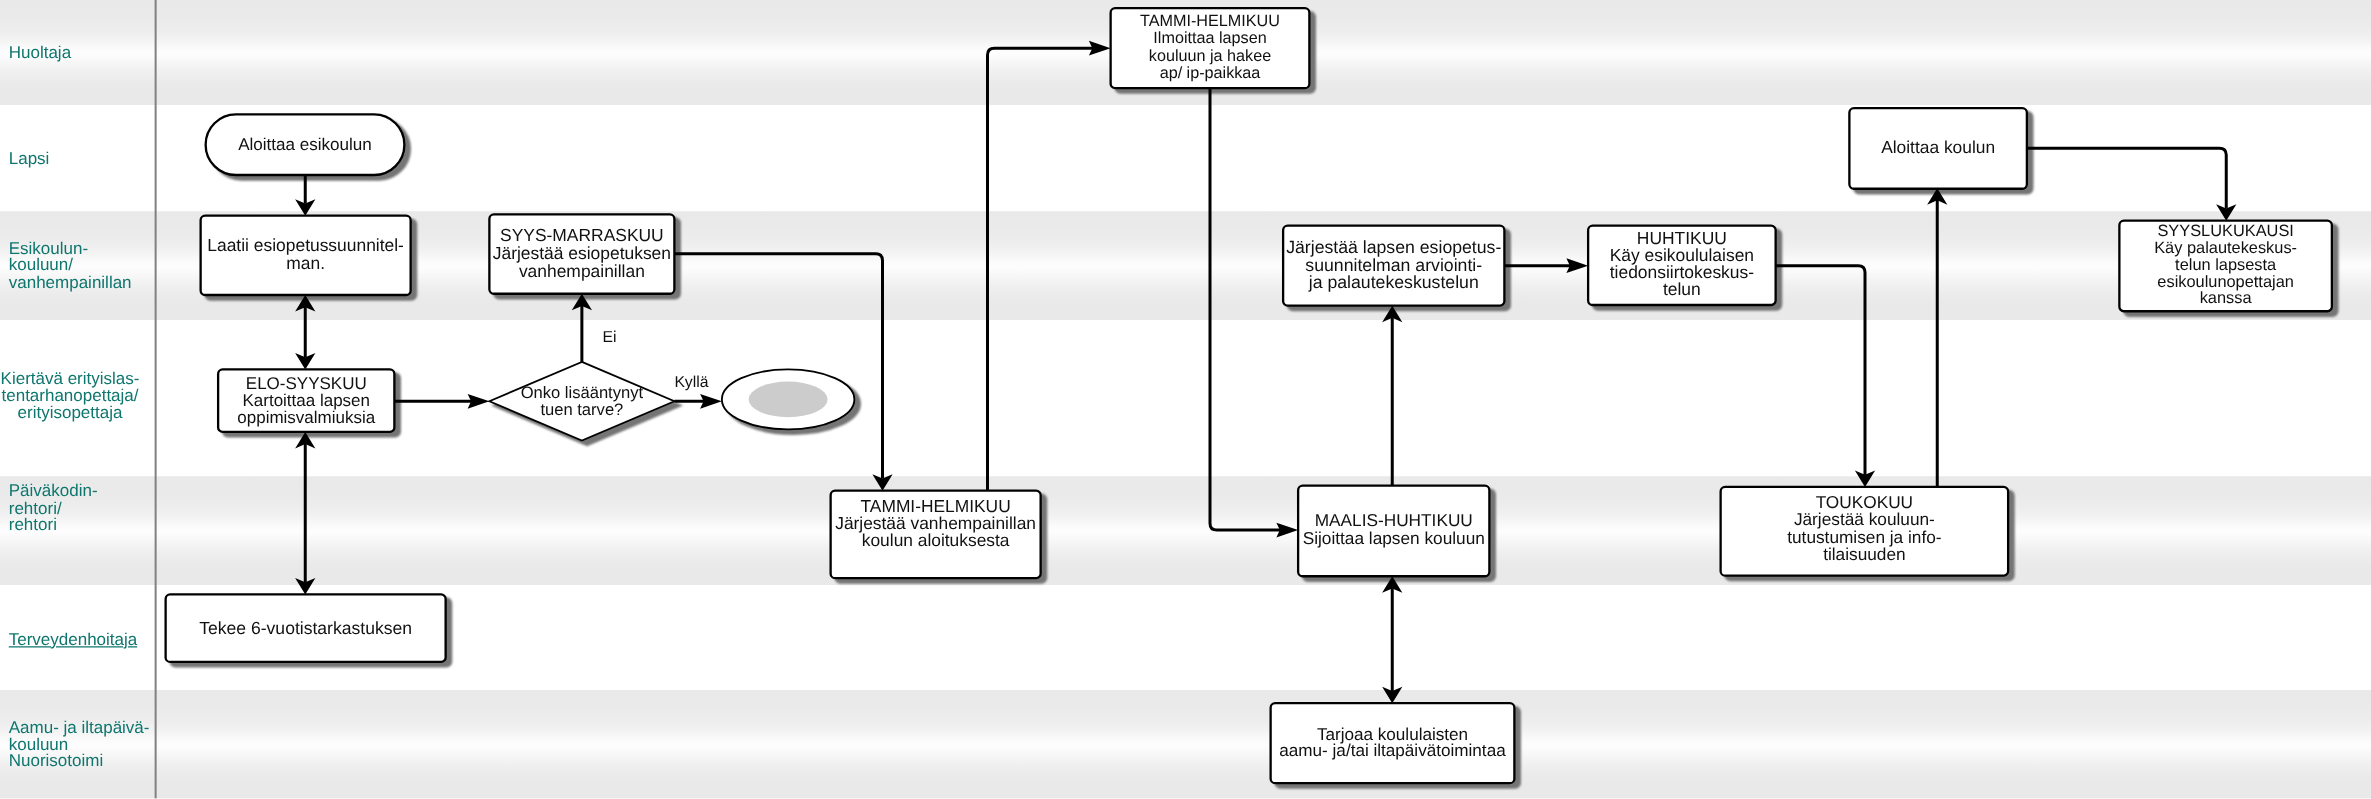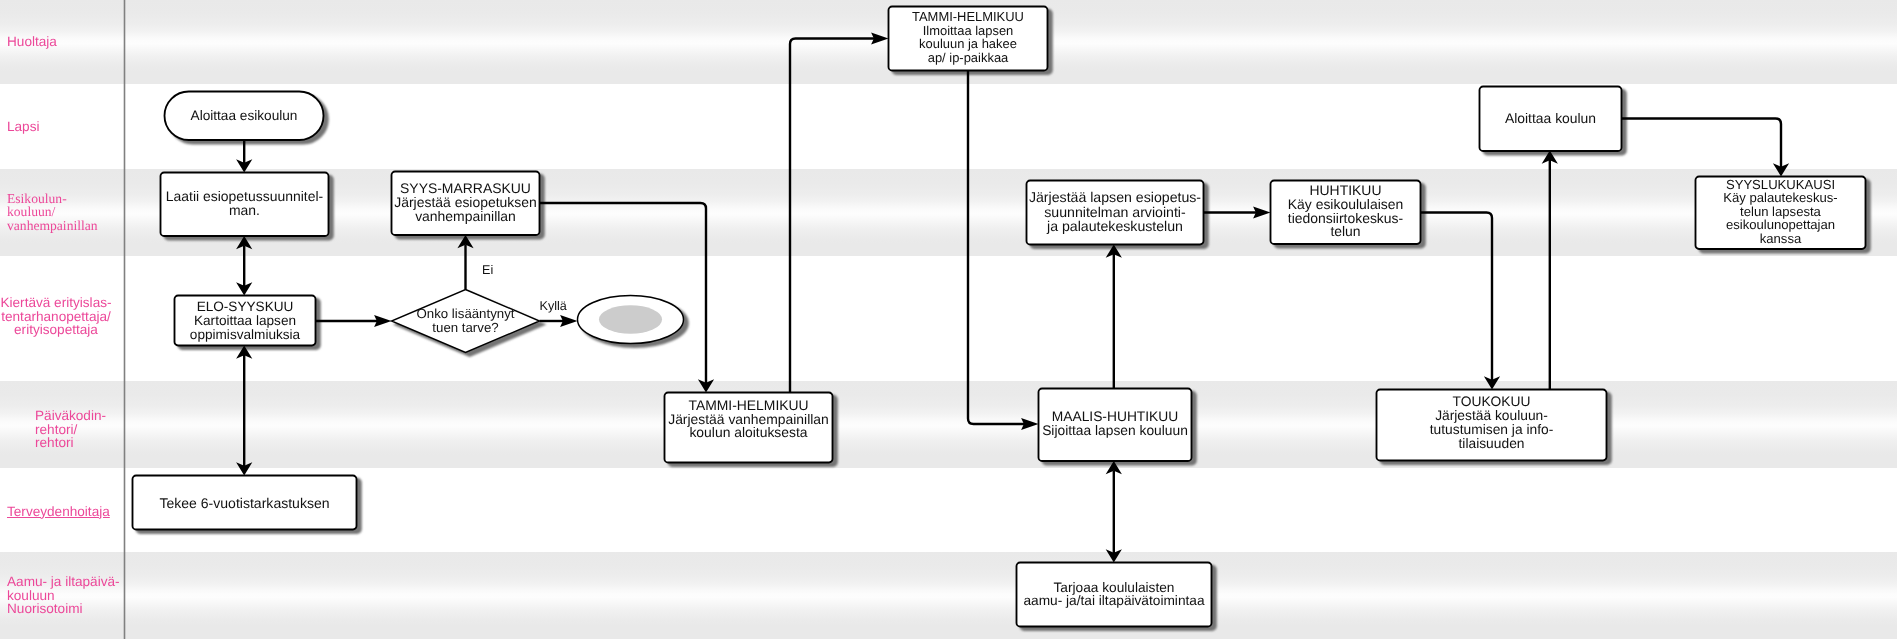--- a/index.html
+++ b/index.html
@@ -5,53 +5,53 @@
 <style>
   html,body{margin:0;padding:0;background:#ffffff;}
   #stage{position:relative;width:1897px;height:639px;overflow:hidden;
          font-family:"Liberation Sans","DejaVu Sans",sans-serif;}
   #lanes{position:absolute;left:0;top:0;width:1897px;height:639px;}
   .lane{position:absolute;left:0;width:1897px;}
   .lane.gray{background:linear-gradient(to bottom,
       #e9e9e9 0%,#eaeaea 16%,#ededed 28%,#f2f2f2 37%,#f9f9f9 44%,#fcfcfc 48%,
       #fdfdfd 52%,#f8f8f8 58%,#f0f0f0 68%,#ebebeb 78%,#e9e9e9 85%,#e9e9e9 100%);}
   .lane.white{background:#ffffff;}
-  .lane-label{position:absolute;left:7px;color:#ec4899;font-size:13.6px;line-height:13.6px;white-space:nowrap;}
+  .lane-label{position:absolute;left:7px;color:#0f766e;font-size:13.6px;line-height:13.6px;white-space:nowrap;}
   #flow{position:absolute;left:0;top:0;}
   .nodetext{fill:#111111;}
   #stage{-webkit-font-smoothing:antialiased;opacity:0.999;}
   #stage *{text-rendering:geometricPrecision;-webkit-font-smoothing:antialiased;}
 </style>
 </head>
 <body>
 
 <div id="stage">
   <div id="lanes">
       <div class="lane gray" style="top: 0px; height: 84px;"></div>
       <div class="lane-label" style="top: 34.7px;">
         <div>Huoltaja</div>
       </div>
       <div class="lane white" style="top: 84px; height: 85px;"></div>
       <div class="lane-label" style="top: 119.9px;">
         <div>Lapsi</div>
       </div>
       <div class="lane gray" style="top: 169px; height: 87px;"></div>
-      <div class="lane-label" style="top: 191.6px; font-family: Liberation Serif, serif;">
+      <div class="lane-label" style="top: 191.6px;">
         <div>Esikoulun-</div>
         <div>kouluun/</div>
         <div>vanhempainillan</div>
       </div>
       <div class="lane white" style="top: 256px; height: 125px;"></div>
       <div class="lane-label" style="top: 296.2px; text-align: center; left: -3px; width: 118px;">
         <div>Kiertävä erityislas-</div>
         <div>tentarhanopettaja/</div>
         <div>erityisopettaja</div>
       </div>
       <div class="lane gray" style="top: 381px; height: 87px;"></div>
-      <div class="lane-label" style="top: 409px; margin-left: 28px;">
+      <div class="lane-label" style="top: 386px;">
         <div>Päiväkodin-</div>
         <div>rehtori/</div>
         <div>rehtori</div>
       </div>
       <div class="lane white" style="top: 468px; height: 84px;"></div>
       <div class="lane-label" style="top: 504.7px; text-decoration: underline;">
         <div>Terveydenhoitaja</div>
       </div>
       <div class="lane gray" style="top: 552px; height: 87px;"></div>
       <div class="lane-label" style="top: 575.3px;">

